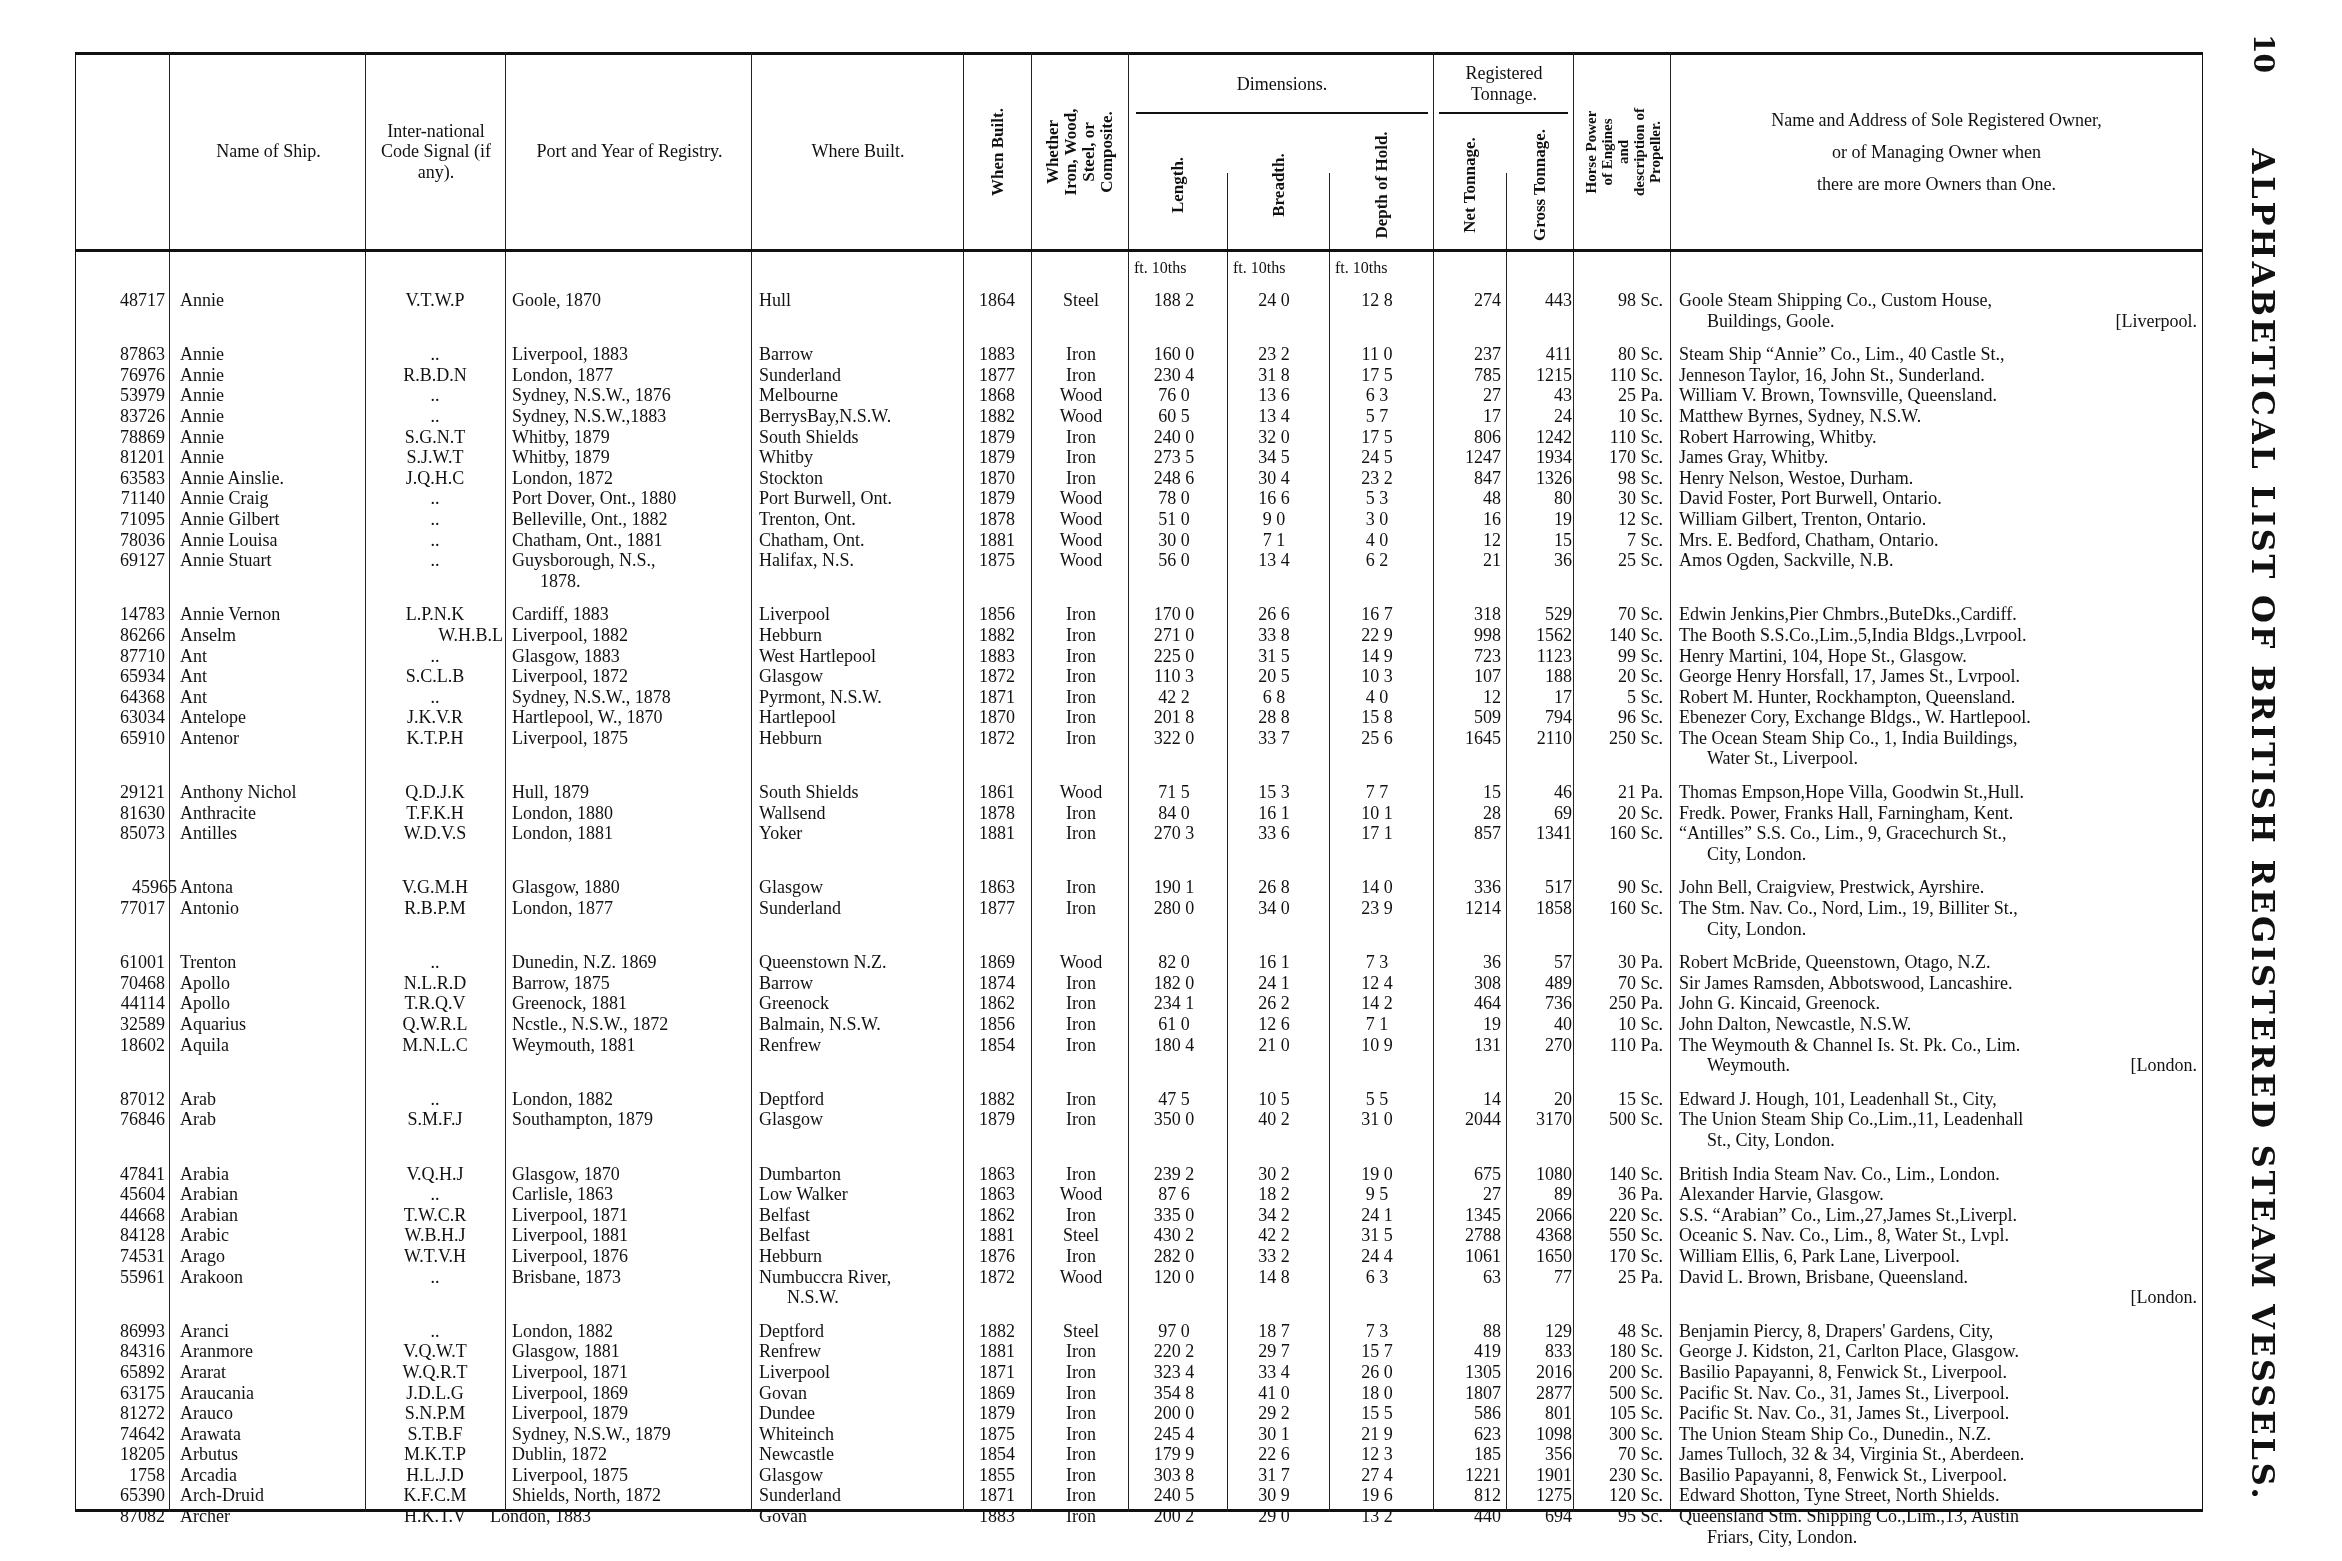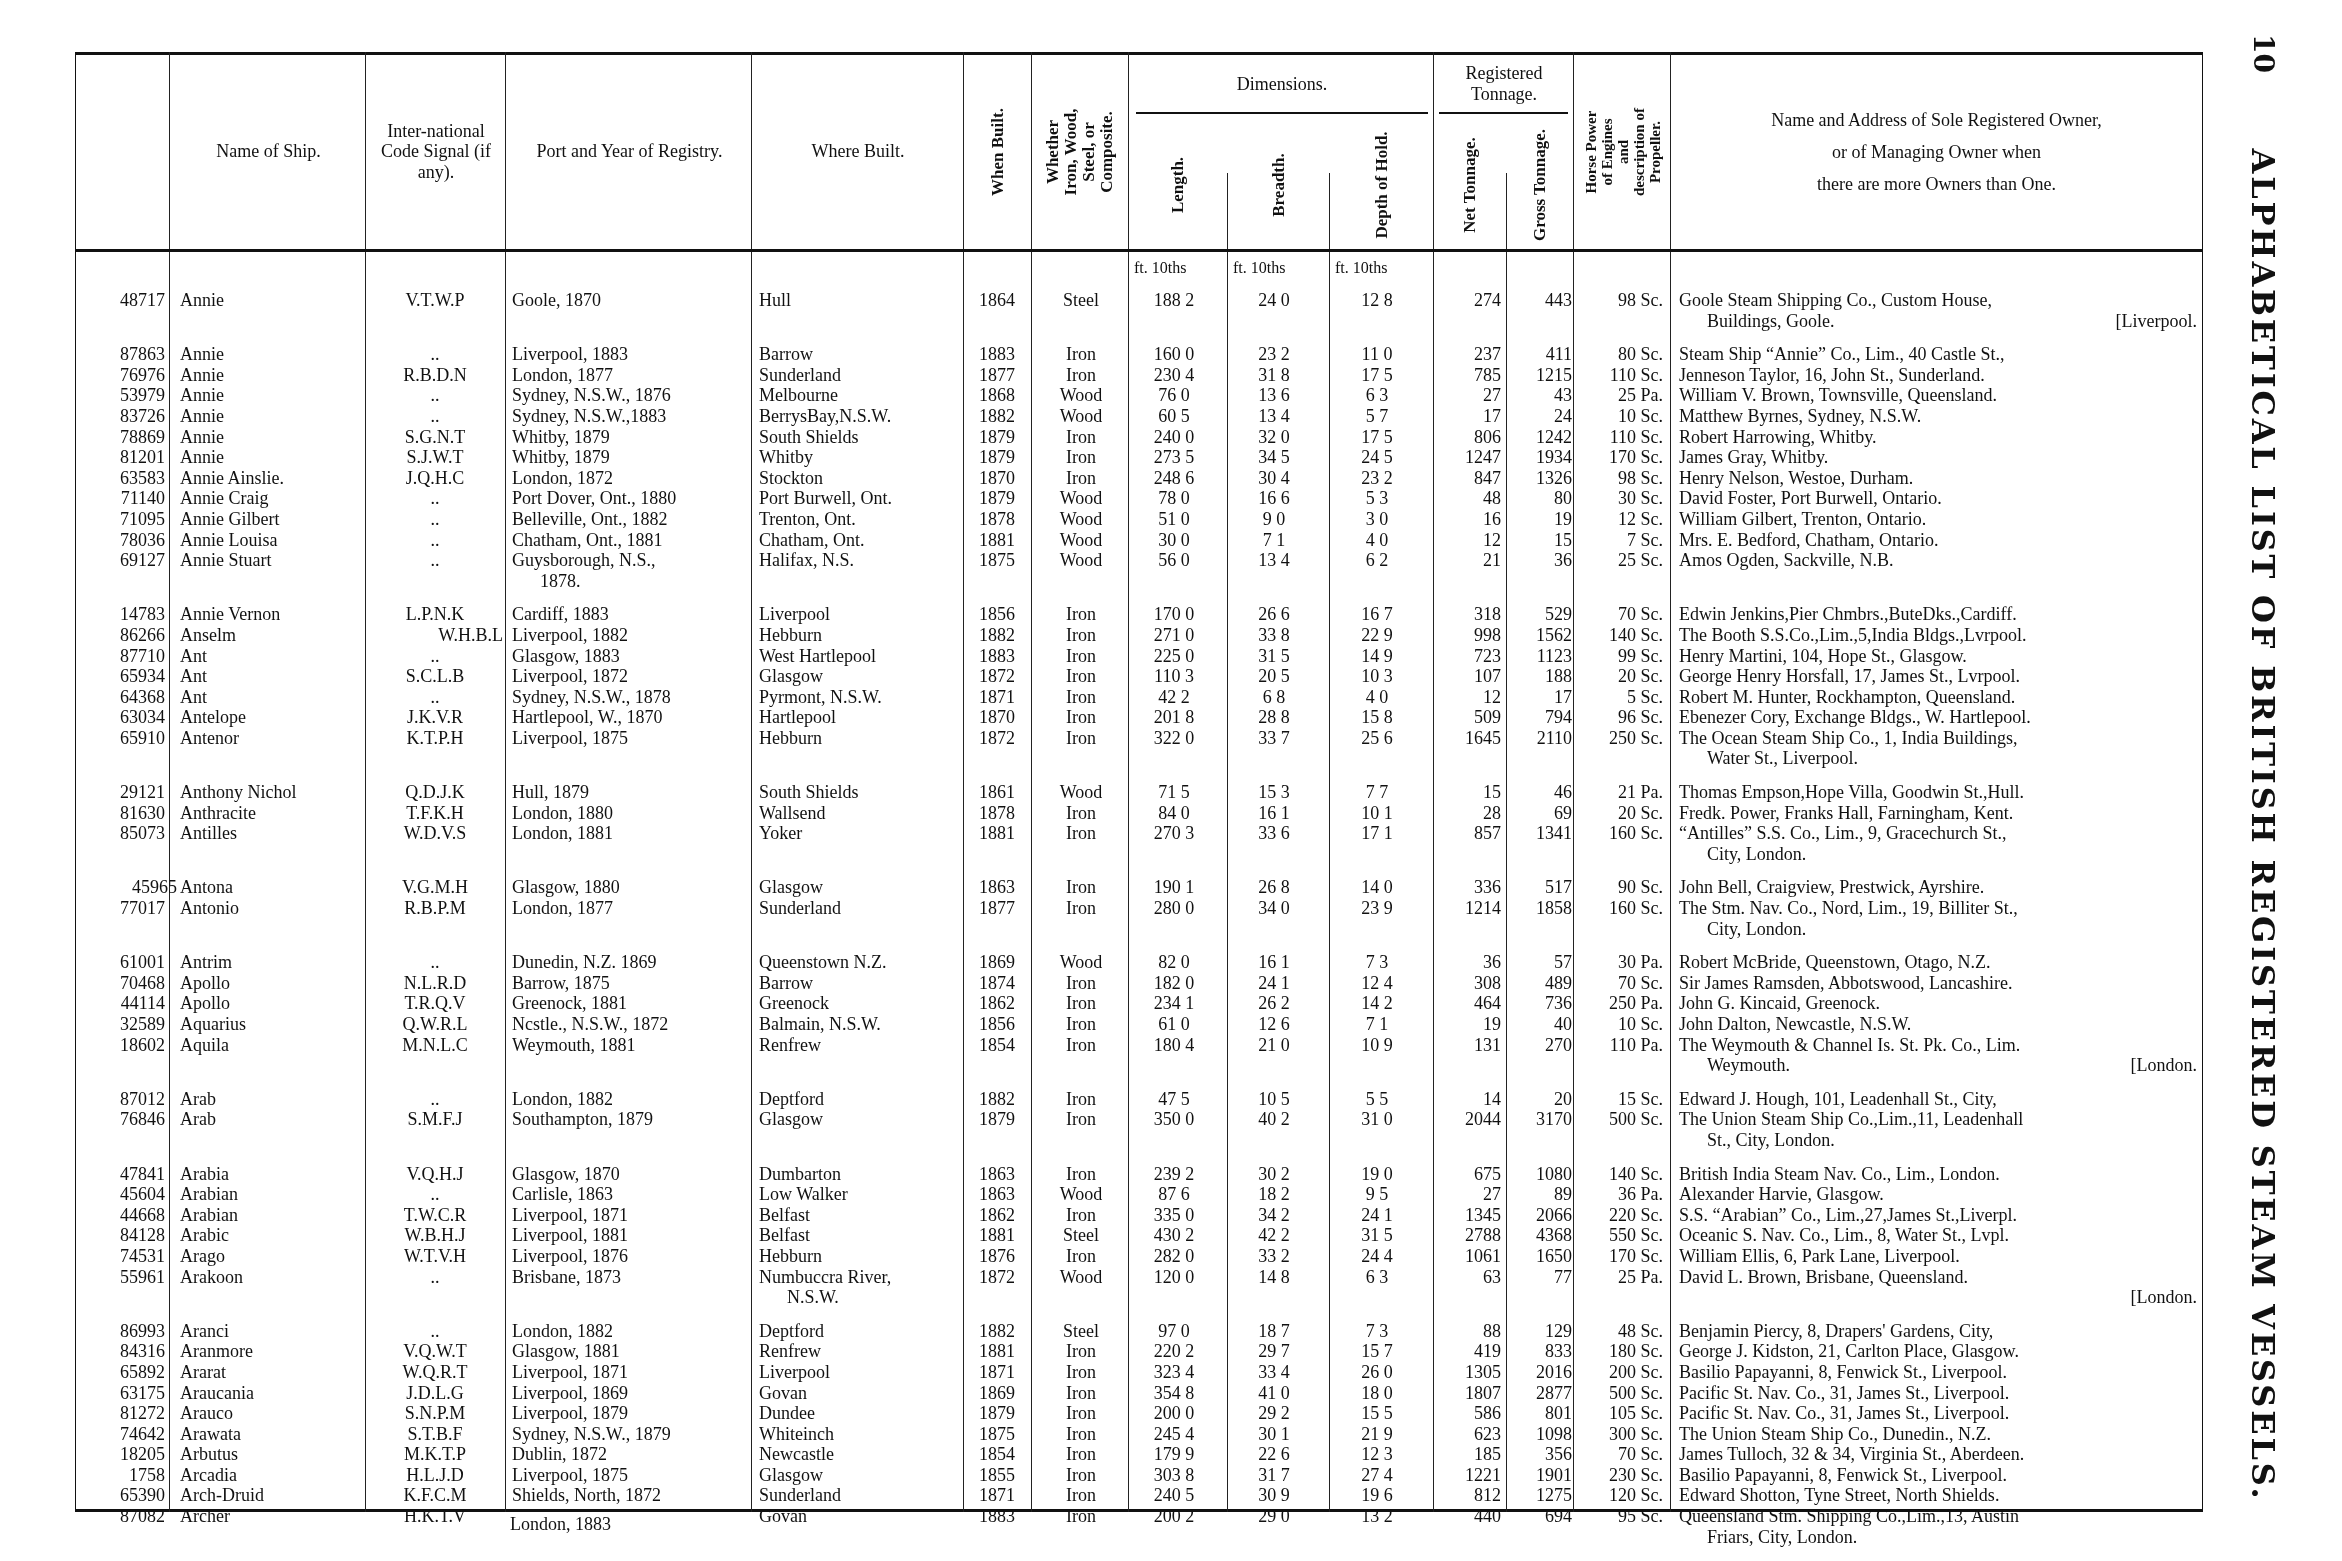--- a/index.html
+++ b/index.html
@@ -489,21 +489,21 @@
         <span class="c r" style="left: 1433px; width: 64px;">1858</span>
         <span class="c r" style="left: 1500px; width: 88px;">160 Sc.</span>
         <span class="c " style="left: 1604px; width: 520px;">The Stm. Nav. Co., Nord, Lim., 19, Billiter St.,</span>
       </div>
       <div class="row cont">
         <span class="c " style="left: 1632px; width: 394px;">City, London.</span>
       </div>
       <div class="row gap"></div>
       <div class="row">
         <span class="c r" style="left: 0px; width: 90px;">61001</span>
-        <span class="c " style="left: 105px; width: 187px;">Antrim</span>
+        <span class="c " style="left: 105px; width: 187px;">Trenton</span>
         <span class="c ctr" style="left: 292px; width: 136px;">..</span>
         <span class="c " style="left: 437px; width: 240px;">Dunedin, N.Z. 1869</span>
         <span class="c " style="left: 684px; width: 204px;">Queenstown N.Z.</span>
         <span class="c ctr" style="left: 890px; width: 64px;">1869</span>
         <span class="c ctr" style="left: 958px; width: 96px;">Wood</span>
         <span class="c ctr" style="left: 1057px; width: 84px;">82 0</span>
         <span class="c ctr" style="left: 1154px; width: 90px;">16 1</span>
         <span class="c ctr" style="left: 1257px; width: 90px;">7 3</span>
         <span class="c r" style="left: 1360px; width: 66px;">36</span>
         <span class="c r" style="left: 1433px; width: 64px;">57</span>
@@ -857,21 +857,21 @@
         <span class="c ctr" style="left: 1257px; width: 90px;">19 6</span>
         <span class="c r" style="left: 1360px; width: 66px;">812</span>
         <span class="c r" style="left: 1433px; width: 64px;">1275</span>
         <span class="c r" style="left: 1500px; width: 88px;">120 Sc.</span>
         <span class="c " style="left: 1604px; width: 520px;">Edward Shotton, Tyne Street, North Shields.</span>
       </div>
       <div class="row">
         <span class="c r" style="left: 0px; width: 90px;">87082</span>
         <span class="c " style="left: 105px; width: 187px;">Archer</span>
         <span class="c ctr" style="left: 292px; width: 136px;">H.K.T.V</span>
-        <span class="c " style="left: 435px; width: 240px; margin-top: 8px;">London, 1883</span>
+        <span class="c " style="left: 415px; width: 240px;">London, 1883</span>
         <span class="c " style="left: 684px; width: 204px;">Govan</span>
         <span class="c ctr" style="left: 890px; width: 64px;">1883</span>
         <span class="c ctr" style="left: 958px; width: 96px;">Iron</span>
         <span class="c ctr" style="left: 1057px; width: 84px;">200 2</span>
         <span class="c ctr" style="left: 1154px; width: 90px;">29 0</span>
         <span class="c ctr" style="left: 1257px; width: 90px;">13 2</span>
         <span class="c r" style="left: 1360px; width: 66px;">440</span>
         <span class="c r" style="left: 1433px; width: 64px;">694</span>
         <span class="c r" style="left: 1500px; width: 88px;">95 Sc.</span>
         <span class="c " style="left: 1604px; width: 520px;">Queensland Stm. Shipping Co.,Lim.,13, Austin</span>

